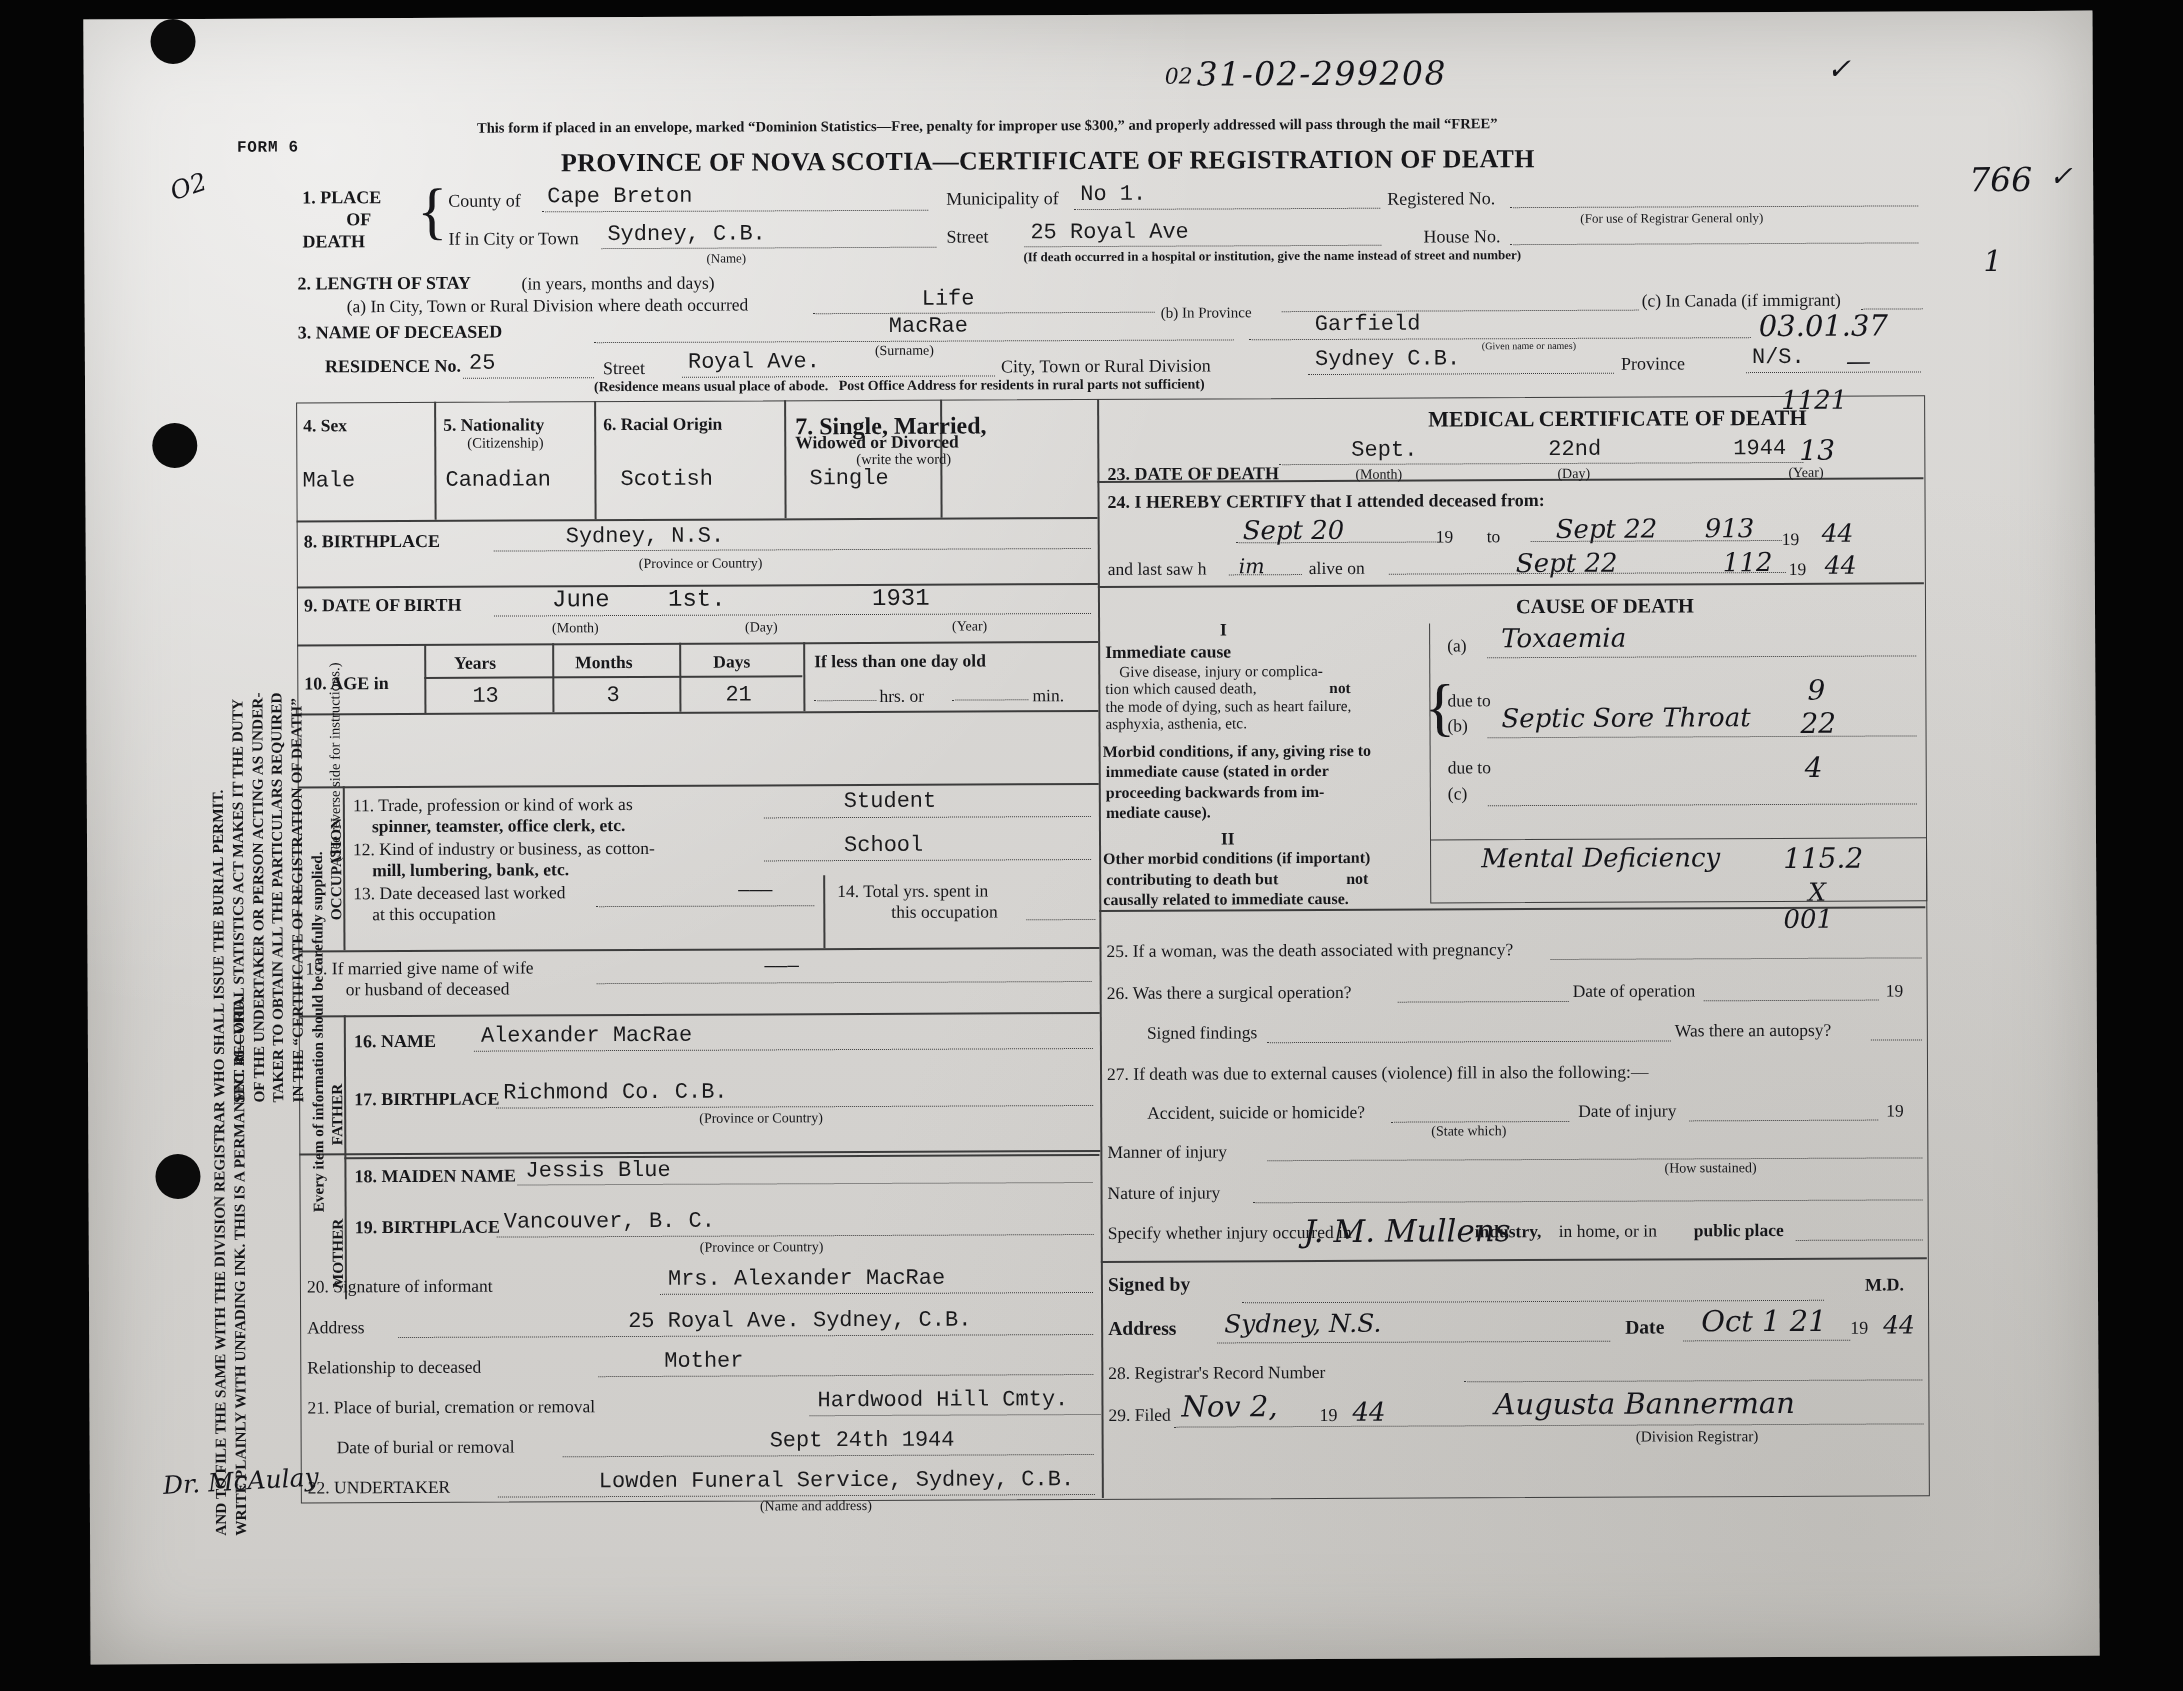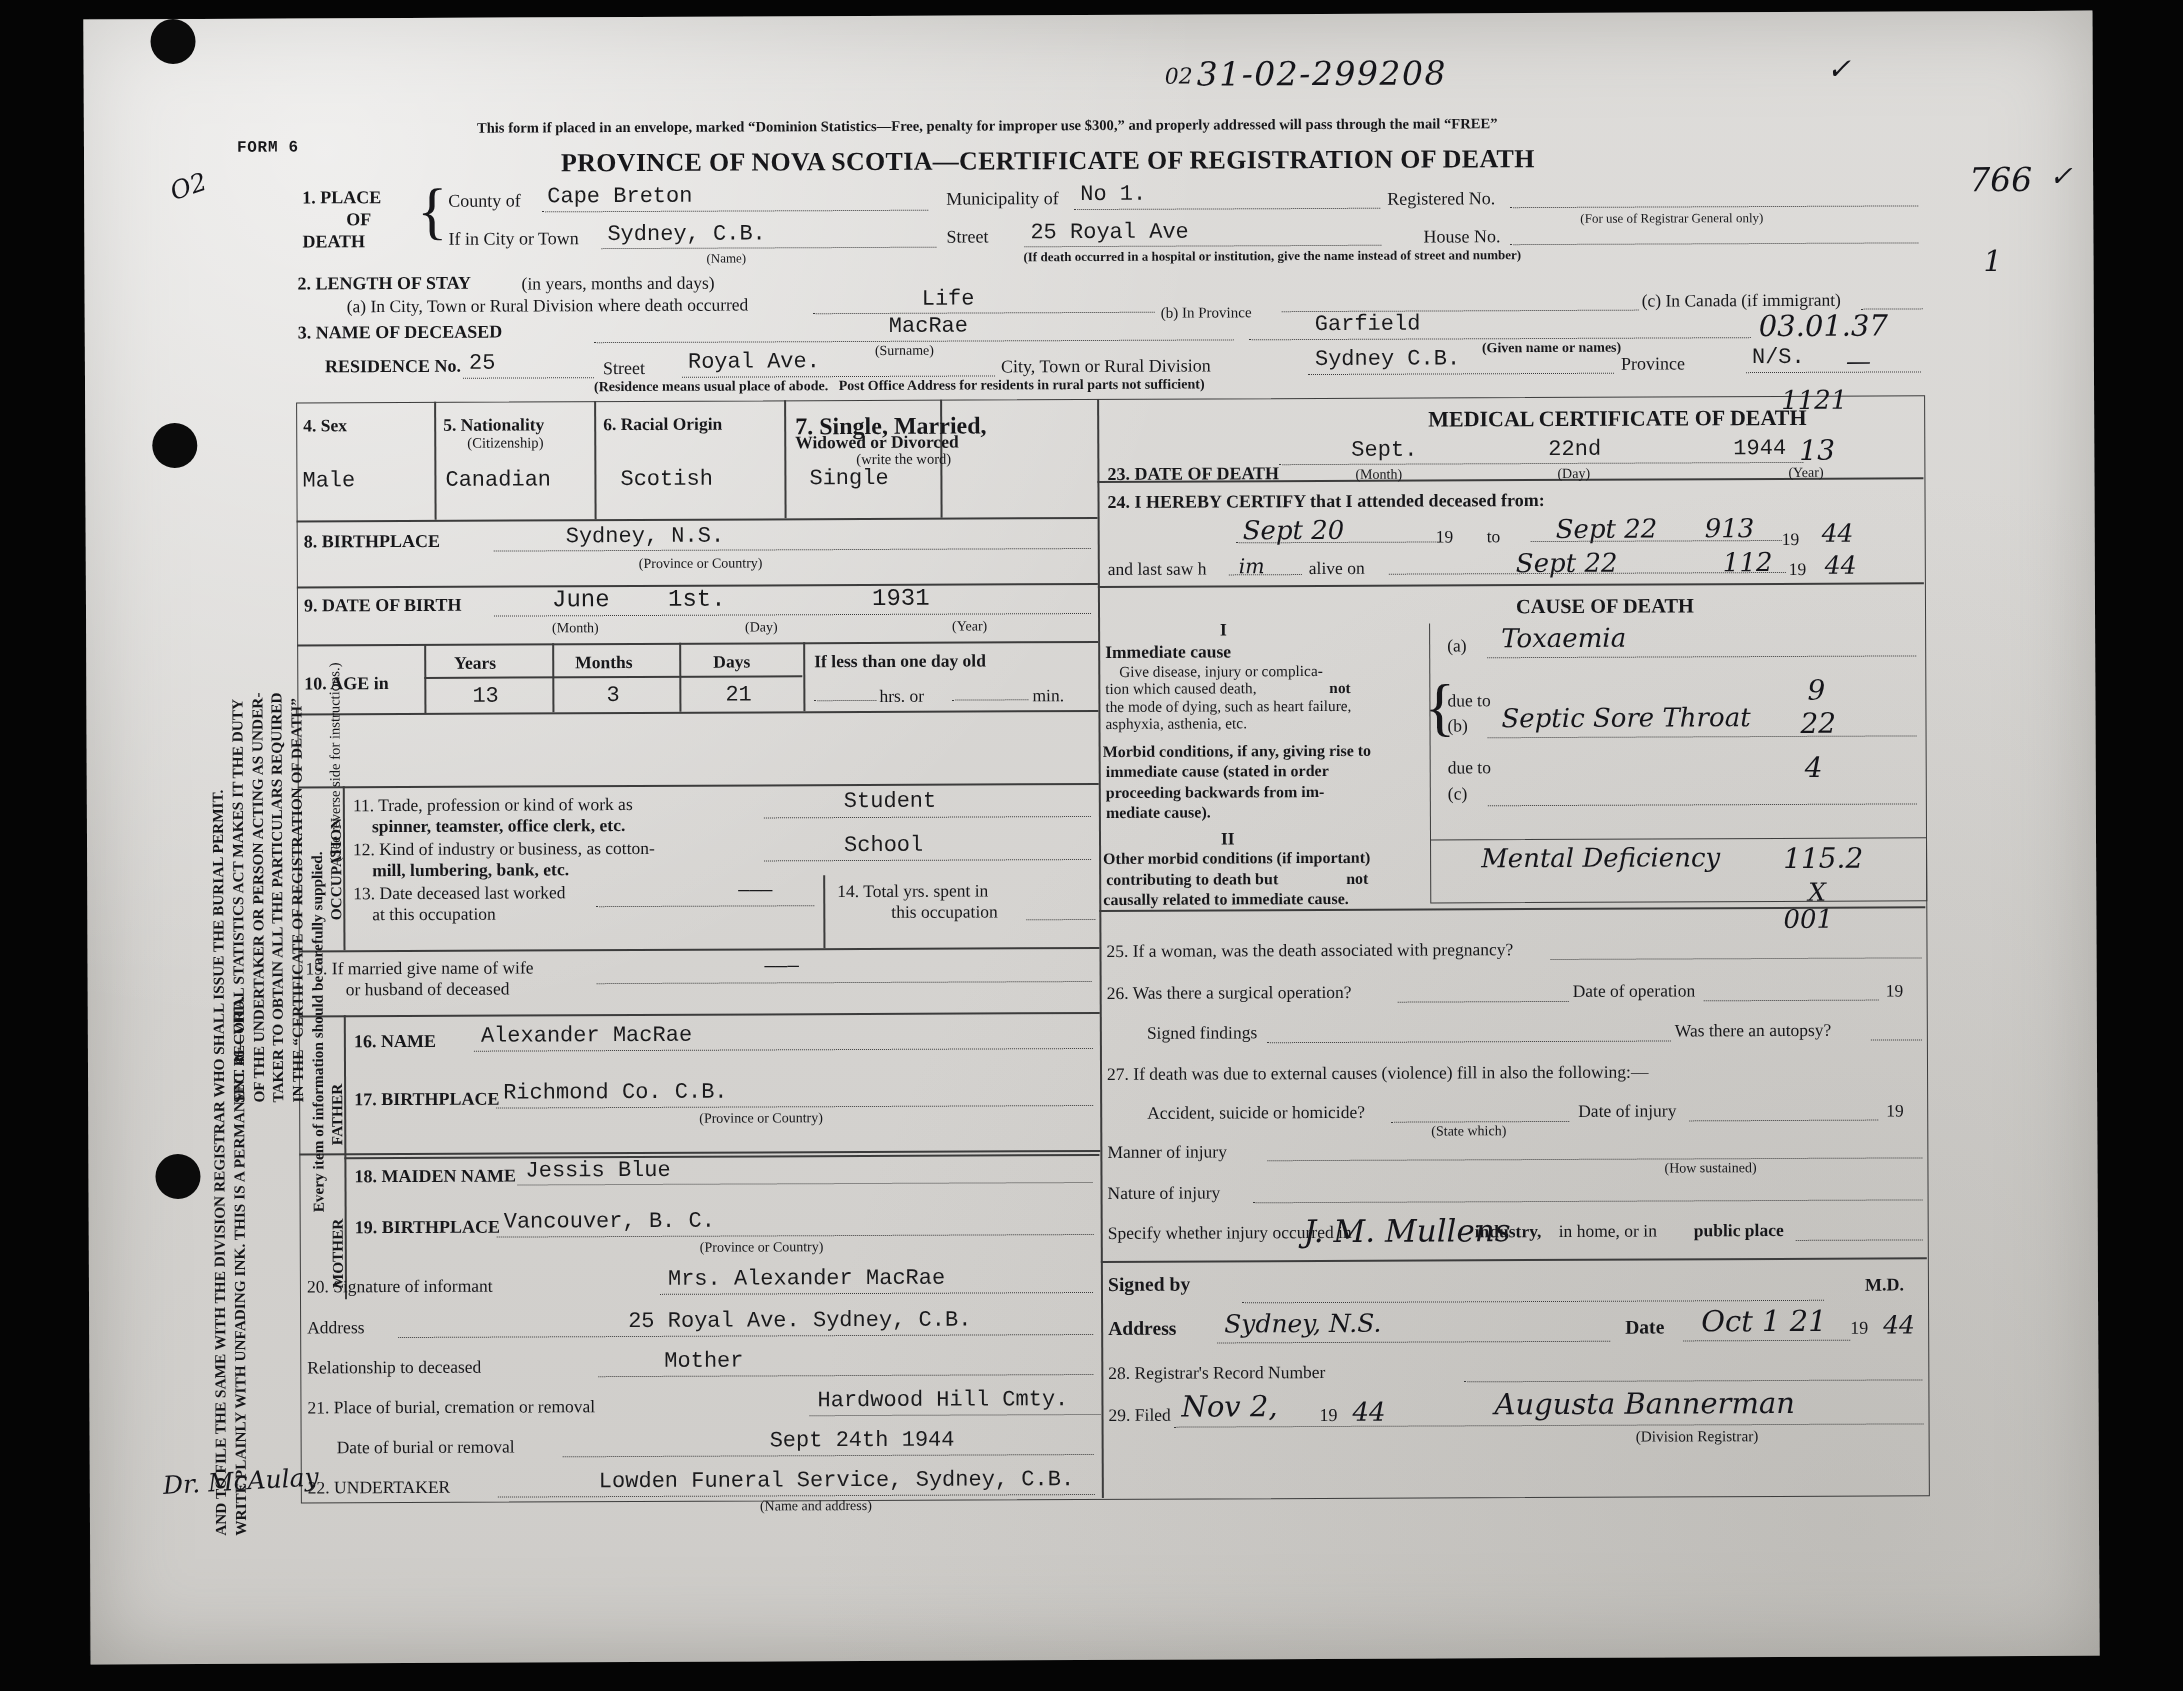--- a/index.html
+++ b/index.html
@@ -102,21 +102,21 @@
     <div class="dot" style="left:1197px;top:297px;width:357px;"></div>
     <div class="t" style="left:1557px;top:278px;font-size:17.5px;">(c) In Canada (if immigrant)</div>
     <div class="dot" style="left:1776px;top:297px;width:62px;"></div>
 
     <div class="t b" style="left:213px;top:304px;font-size:18px;">3. NAME OF DECEASED</div>
     <div class="t mono" style="left:804px;top:298px;font-size:22px;">MacRae</div>
     <div class="dot" style="left:509px;top:325px;width:640px;"></div>
     <div class="t" style="left:790px;top:327px;font-size:14px;">(Surname)</div>
     <div class="t mono" style="left:1230px;top:298px;font-size:22px;">Garfield</div>
     <div class="dot" style="left:1164px;top:325px;width:502px;"></div>
-    <div class="t" style="left:1397px;top:327px;font-size:14px;font-weight:bold;">(Given name or names)</div>
+    <div class="t" style="left:1397px;top:327px;font-size:10px;">(Given name or names)</div>
     <div class="t hand" style="left:1674px;top:297px;font-size:29px;">03.01.37</div>
     <div class="t hand" style="left:1761px;top:335px;font-size:25px;">—</div>
 
     <div class="t b" style="left:240px;top:338px;font-size:18px;">RESIDENCE No.</div>
     <div class="t mono" style="left:384px;top:333px;font-size:22px;">25</div>
     <div class="dot" style="left:378px;top:360px;width:131px;"></div>
     <div class="t" style="left:518px;top:341px;font-size:18px;">Street</div>
     <div class="t mono" style="left:603px;top:333px;font-size:22px;">Royal Ave.</div>
     <div class="dot" style="left:597px;top:360px;width:313px;"></div>
     <div class="t" style="left:916px;top:341px;font-size:18px;">City, Town or Rural Division</div>

